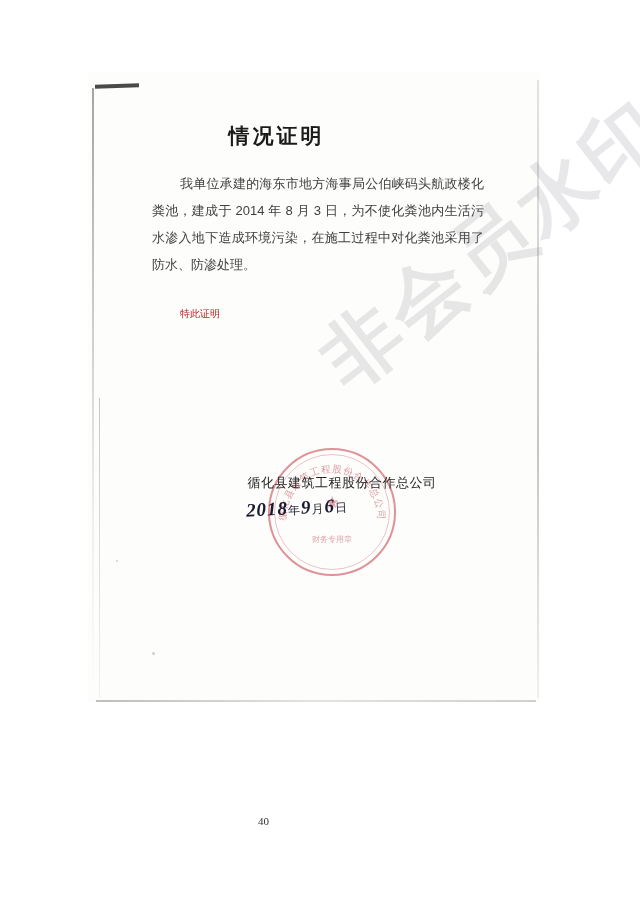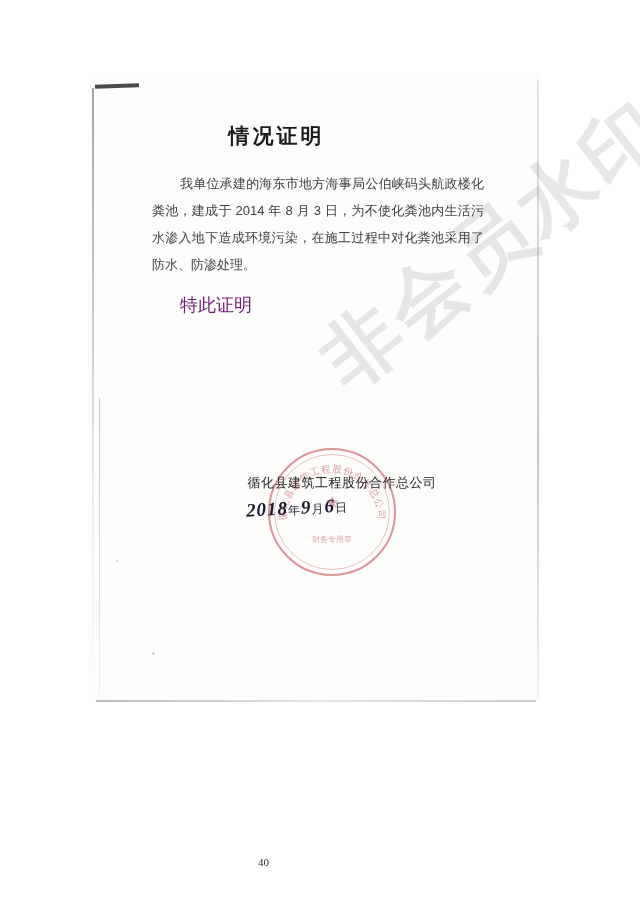--- a/index.html
+++ b/index.html
@@ -93,25 +93,25 @@
     line-height: 27px;
     color: #404040;
     text-align: justify;
     text-justify: inter-ideograph;
     text-indent: 28px;
     font-family: Liberation Sans, sans-serif;
   }
   .doc-closing {
     position: absolute;
     left: 152px;
-    top: 292px;
+    top: 300px;
     width: 332px;
-    font-size: 18px;
+    font-size: 10px;
     line-height: 27px;
-    color: #701a75;
+    color: #b91c1c;
     text-indent: 28px;
     font-family: "Liberation Serif", serif;
   }
   
   .seal {
     position: absolute;
     left: 268px;
     top: 448px;
     width: 128px;
     height: 128px;
@@ -204,21 +204,21 @@
     transform: rotate(-38deg);
     transform-origin: left top;
     white-space: nowrap;
     letter-spacing: 4px;
     font-family: "Liberation Serif", serif;
     pointer-events: none;
   }
   .page-number {
     position: absolute;
     left: 0;
-    top: 856px;
+    top: 815px;
     width: 527px;
     text-align: center;
     font-size: 11px;
     color: #333;
     font-family: "Liberation Serif", serif;
   }
   .speck {
     position: absolute;
     background: rgba(0,0,0,.18);
     border-radius: 50%;

